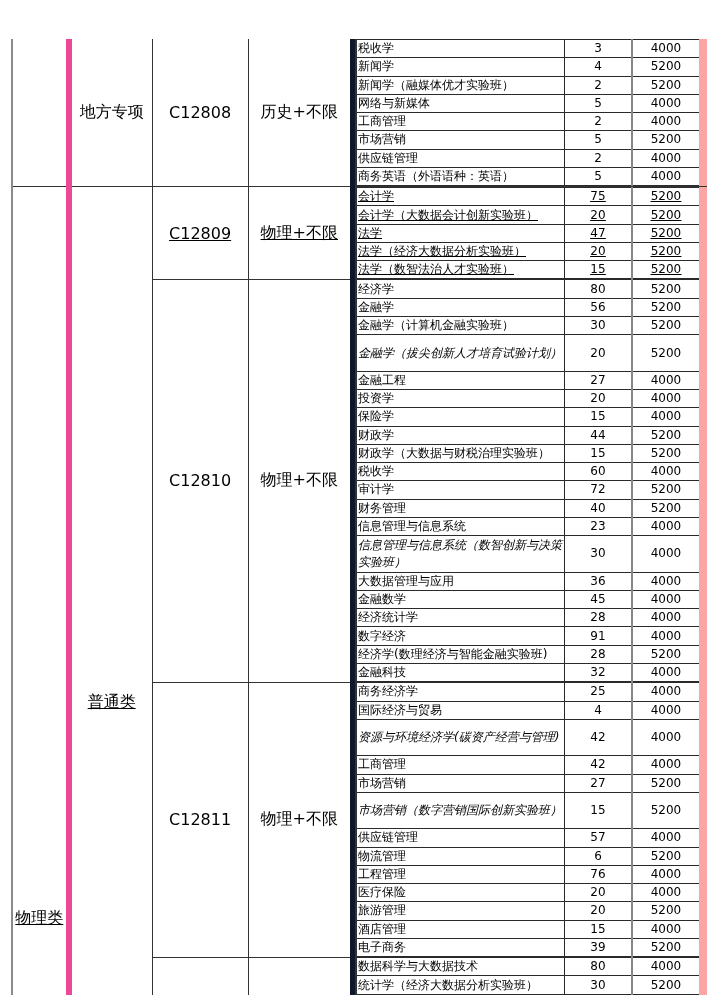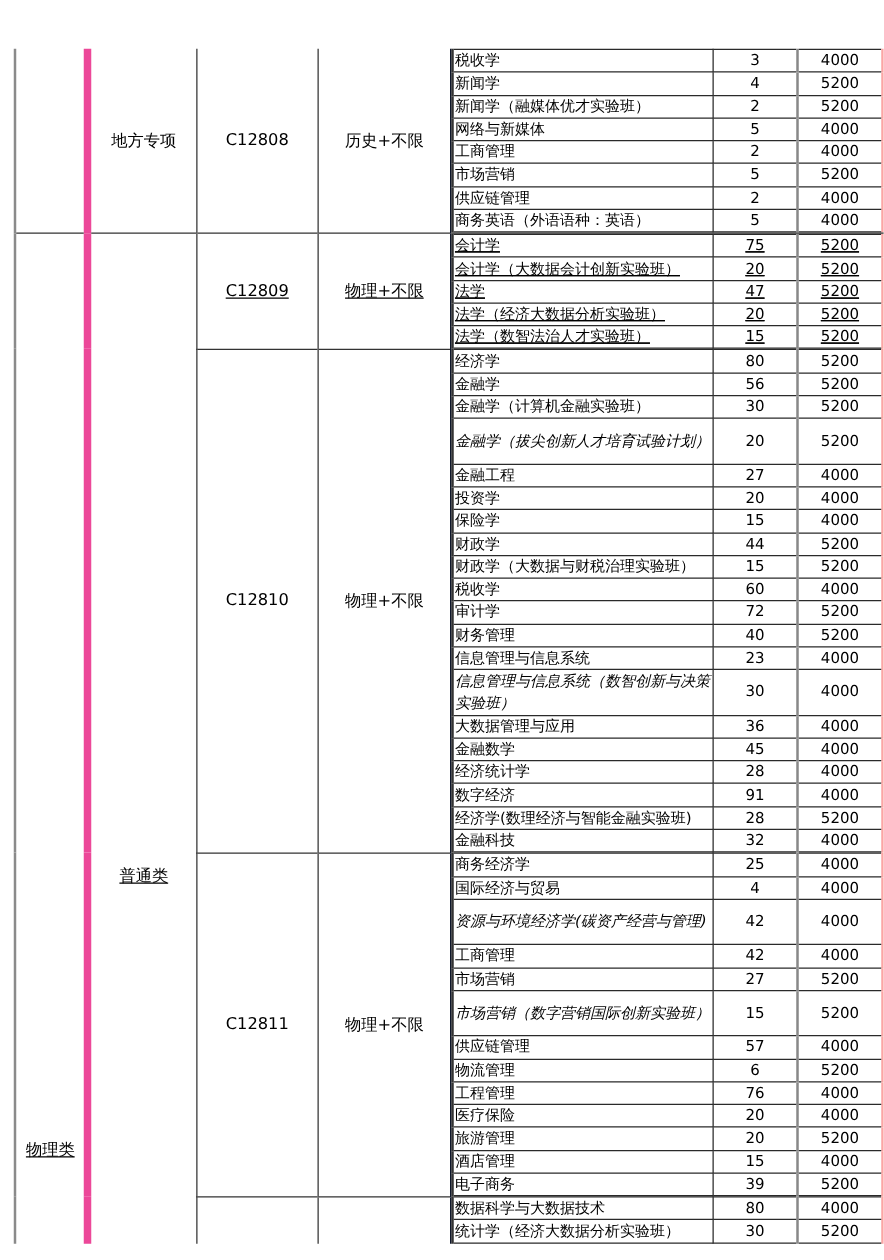--- a/index.html
+++ b/index.html
@@ -4,30 +4,30 @@
 <style>
   html, body { margin:0; padding:0; background:#ffffff; }
   body { width:707px; height:1008px; position:relative; overflow:hidden;
          font-family:"DejaVu Sans","Liberation Sans",sans-serif; font-size:12px; color:#000; }
   .grid { position:absolute; left:11px; top:39px; }
   .outer-table { border-collapse:collapse; table-layout:fixed; }
   .outer-table td { padding:0; vertical-align:middle; text-align:center; }
   .c-cat  { width:55px;  border-left:2px solid #8a8a8a; border-right:6px solid #ec4899; }
   .c-type { width:84px;  border-right:1px solid #333; }
   .c-code { width:97px;  border-right:1px solid #333; }
-  .c-subj { width:106px; border-right:1px solid #0f172a; }
+  .c-subj { width:106px; border-right:5px solid #0f172a; }
   .c-maj  { width:340px; }
   .grp-top td.c-code, .grp-top td.c-subj { border-top:1px solid #333; }
   .sec-top td { border-top:1px solid #333;text-decoration:underline; }
-  .lbl { font-size:13px; }
+  .lbl { font-size:16px; }
   .inner { border-collapse:collapse; table-layout:fixed; width:341px; }
   .inner td { border:1px solid #2a2a2a; height:17.27px; padding:0 1px; font-size:12px; line-height:17px; }
   .inner td.name { width:205px; text-align:left; border-left:2px solid #333; }
   .inner td.num  { width:64px; text-align:center; border-left:1px solid #333; border-right:2px solid #888; }
-  .inner td.fee  { width:64px; text-align:center; border-right:2px solid #fca5a5; }
+  .inner td.fee  { width:64px; text-align:center; border-right:8px solid #fca5a5; }
   .inner tr.dbl td { height:35.5px; }
   .inner tr.dbl td.name { line-height:17px; white-space:normal;font-style:italic; }
 </style>
 </head>
 <body>
 
 <div class="grid">
   <table class="outer-table" id="outer">
     <tbody id="outer-body">
         <tr>

